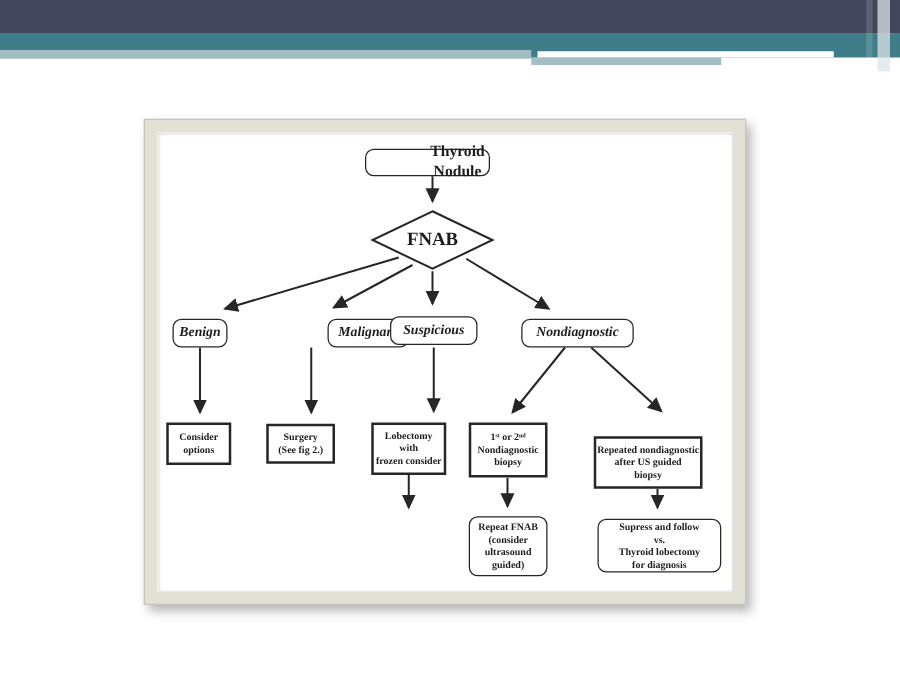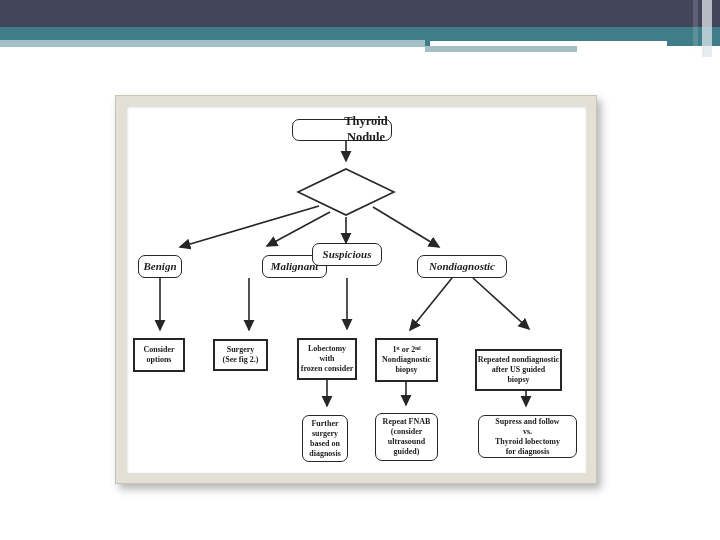--- a/index.html
+++ b/index.html
@@ -101,30 +101,31 @@
           <line x1="201" y1="274" x2="201" y2="300" marker-end="url(#arw)"></line>
           <line x1="280" y1="276" x2="280" y2="299" marker-end="url(#arw)"></line>
           <line x1="400" y1="273" x2="400" y2="300" marker-end="url(#arw)"></line>
         </g>
       </svg>
 
       <div class="node round n-lg" style="left:166px; top:13px; width:100px; height:22px;padding-left:48px;">
         <span class="node-label">Thyroid Nodule</span>
       </div>
 
+      <div class="diamond-label">FNAB</div>
 
       <div class="node round n-md" style="left:12px; top:149px; width:44px; height:23px;">
         <span class="node-label">Benign</span>
       </div>
 
       <div class="node round n-md" style="left:91px; top:149px; width:65px; height:23px;margin-left:45px;">
         <span class="node-label">Malignant</span>
       </div>
 
-      <div class="node round n-md" style="left:186px; top:137px; width:70px; height:23px;">
+      <div class="node round n-md" style="left:186px; top:147px; width:70px; height:23px;">
         <span class="node-label">Suspicious</span>
       </div>
 
       <div class="node round n-md" style="left:291px; top:149px; width:90px; height:23px;">
         <span class="node-label">Nondiagnostic</span>
       </div>
 
       <div class="node square n-sm" style="left:7px; top:232px; width:52px; height:34px; border-width:2px;">
         <span class="node-label">Consider
 options</span>
@@ -146,26 +147,20 @@
 Nondiagnostic
 biopsy</span>
       </div>
 
       <div class="node square n-sm" style="left:349px; top:243px; width:87px; height:42px; border-width:2px;">
         <span class="node-label">Repeated nondiagnostic
 after US guided
 biopsy</span>
       </div>
 
-      <div class="node round n-sm" style="left:176px; top:309px; width:46px; height:47px;">
-        <span class="node-label">Further
-surgery
-based on
-diagnosis</span>
-      </div>
 
       <div class="node round n-sm" style="left:352px; top:309px; width:99px; height:43px;">
         <span class="node-label">Supress and follow
 vs.
 Thyroid lobectomy
 for diagnosis</span>
       </div>
 
       <div class="node round n-sm" style="left:249px; top:307px; width:63px; height:48px;">
         <span class="node-label">Repeat FNAB

